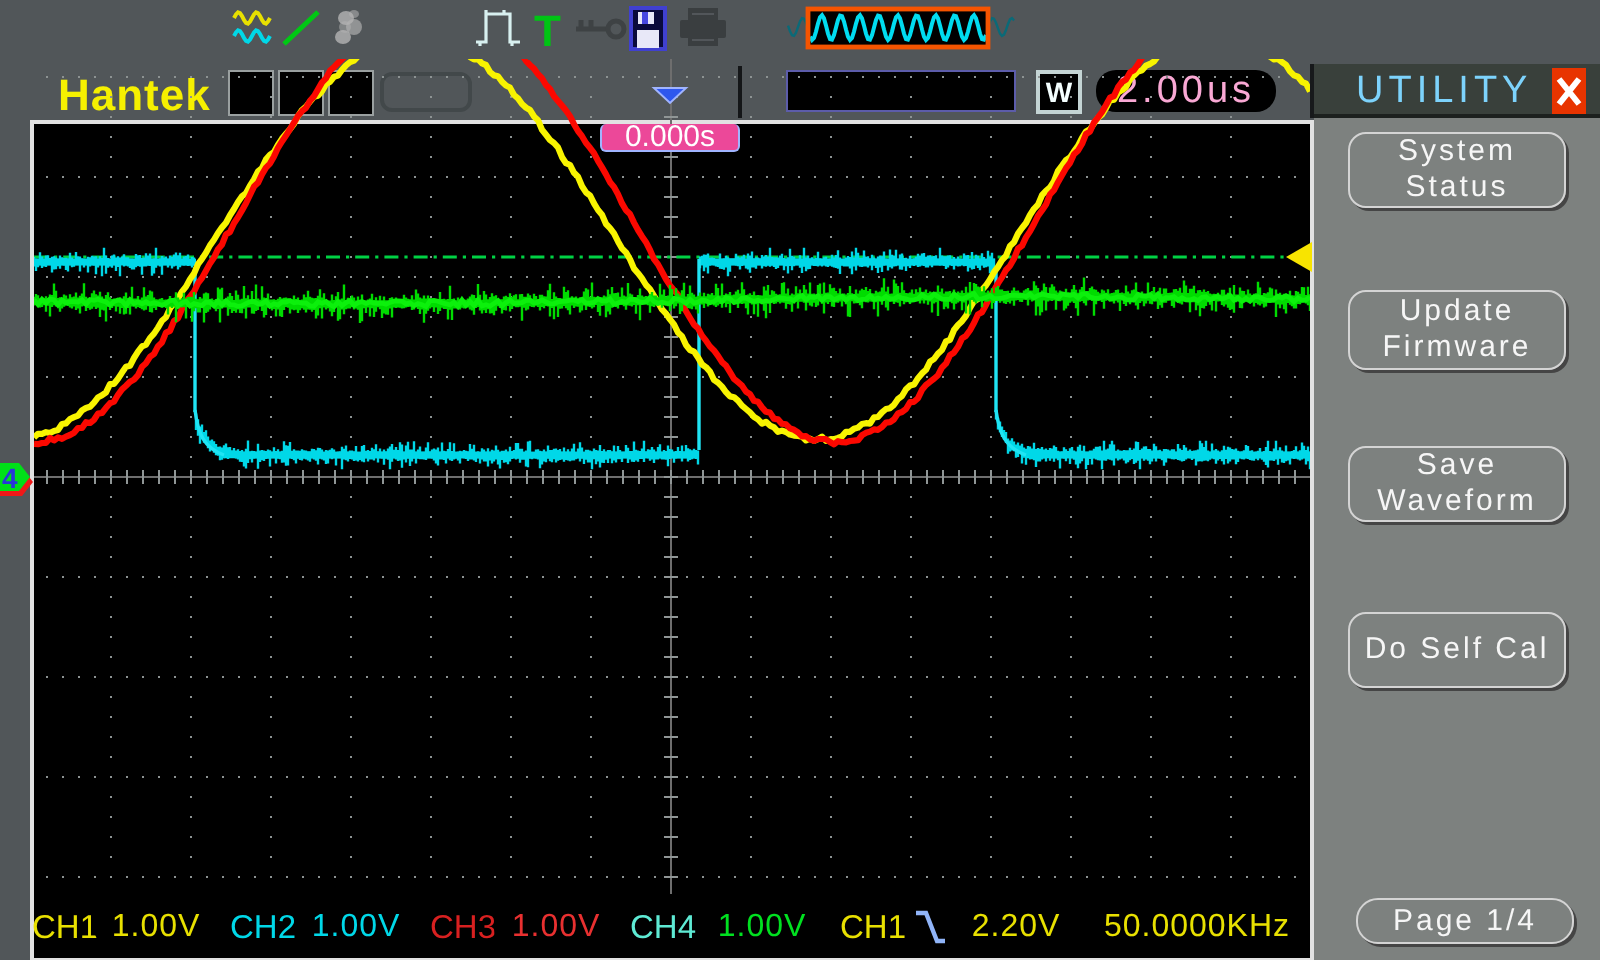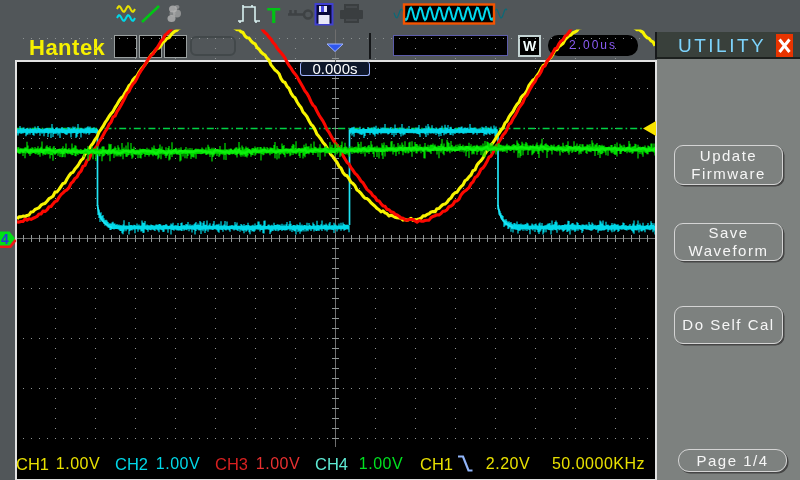--- a/index.html
+++ b/index.html
@@ -3,31 +3,31 @@
 * { margin:0; padding:0; box-sizing:border-box; }
 body { width:800px; height:480px; overflow:hidden; background:#52565a; font-family:"Liberation Sans", sans-serif; }
 #scr { position:relative; width:800px; height:480px; background:#515659; }
 .abs { position:absolute;margin-top:32px; }
 #logo { left:29px; top:3px; font-size:22px; font-weight:bold; color:#f6f000; letter-spacing:0.5px; }
 .ibox { width:23px; height:23px; top:3px; background:#000; border:1px solid #9aa0a0; }
 #recess { left:190px; top:4px; width:46px; height:20px; border:2px solid #42484a; border-radius:6px; }
 #sep1 { left:369px; top:1px; width:2px; height:26px; background:#141618; }
 #thumb { left:393px; top:3px; width:115px; height:21px; background:#000; border:1px solid #5c5caa; }
 #wbox { left:518px; top:3px; width:23px; height:22px; background:#000; border:2px solid #c4d4d4; color:#f4ffff; font-size:14px; font-weight:bold; text-align:center; line-height:19px; }
-#tb { left:548px; top:3px; width:90px; height:21px; background:#000; border-radius:10px; color:#8b5cf6; font-size:12px; text-align:center; line-height:21px; letter-spacing:2px; }
+#tb { left:548px; top:3px; width:90px; height:21px; background:#000; border-radius:10px; color:#f9a8d4; font-size:19px; text-align:center; line-height:21px; letter-spacing:2px; }
 #hdr { left:657px; top:0; width:143px; height:27px; background:#39403b; border-bottom:2px solid #1c201e; }
 #hdr span { position:absolute; left:21px; top:3px; color:#7dd3fc; font-size:19px; letter-spacing:2.5px; }
 #xbtn { left:776px; top:2px; width:17px; height:23px; background:#e83400; }
 #side { left:657px; top:27px; width:143px; height:453px; background:#7d817f; }
 .sbtn { position:absolute; left:17px; width:109px; height:38px; border:1.5px solid #d4d4d4; border-radius:9px; box-shadow:1.5px 1.5px 0 #454545; color:#f6f6f6; font-size:15px; letter-spacing:1.5px; text-align:center; display:flex; flex-direction:column; justify-content:center; line-height:18px; }
 #plot { left:15px; top:27.5px; width:642px; height:421.5px; background:#000; border:2px solid #e2e2e2; }
 #botbar { left:0; top:449px; width:657px; height:31px; background:#53575a; }
 .chl { position:absolute; top:455px; font-size:16.5px; letter-spacing:0px; }
 .pill { position:absolute; top:453px; height:21px; background:#000; border-radius:10px; font-size:16px; text-align:center; line-height:21.5px; letter-spacing:0.5px; }
-#tlab { left:300px; top:29.5px; width:70px; height:14.5px; background:#0f172a; border:1px solid #a0b4ff; border-top:none; border-radius:3px; color:#fff; font-size:15px; text-align:center; line-height:14px; letter-spacing:0px; }
+#tlab { left:300px; top:29.5px; width:70px; height:14.5px; background:#ec4899; border:1px solid #a0b4ff; border-top:none; border-radius:3px; color:#fff; font-size:15px; text-align:center; line-height:14px; letter-spacing:0px; }
 svg { position:absolute; left:0; top:0; }
 </style></head>
 <body>
 <div id="scr">
   <div class="abs" id="logo">Hantek</div>
   <div class="abs ibox" style="left:114px"></div>
   <div class="abs ibox" style="left:139px"></div>
   <div class="abs ibox" style="left:164px"></div>
   <div class="abs" id="recess"></div>
   <div class="abs" id="sep1"></div>
@@ -38,20 +38,21 @@
       <span>UTILITY</span>
     </div>
   <div class="abs" id="xbtn">
       <svg width="17" height="23">
         <path d="M3.5 5.5L13.5 18 M13.5 5.5L3.5 18" stroke="#fff" stroke-width="3"></path>
       </svg>
     </div>
   <div class="abs" id="side"></div>
   <div class="abs" style="left:655px; top:0; width:2px; height:27px; background:#17191b"></div>
   <div class="abs" style="left:655px; top:449px; width:2px; height:31px; background:#17191b"></div>
+  <div class="sbtn" style="left:674px; top:66px">System<br>Status</div>
   <div class="sbtn" style="left:674px; top:145px; height:40px">Update<br>Firmware</div>
   <div class="sbtn" style="left:674px; top:223px">Save<br>Waveform</div>
   <div class="sbtn" style="left:674px; top:306px">Do Self Cal</div>
   <div class="sbtn" style="left:678px; top:449px; height:23px; border-radius:11px; border-width:1.5px; font-size:15px">Page 1/4</div>
   <div class="abs" id="plot"></div>
   <div class="abs" id="botbar"></div>
 
   <div class="chl" style="left:16px; color:#e8e000">CH1</div>
   <div class="pill" style="left:47px; width:62px; color:#e8e000">1.00V</div>
   <div class="chl" style="left:115px; color:#00d8e8">CH2</div>

